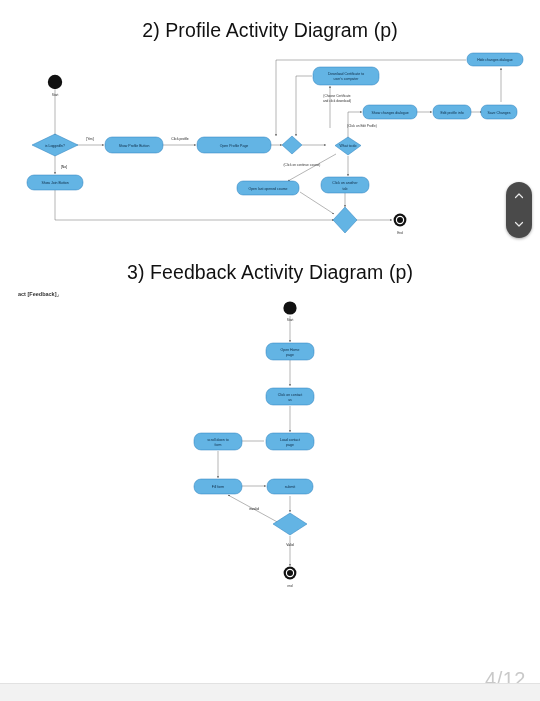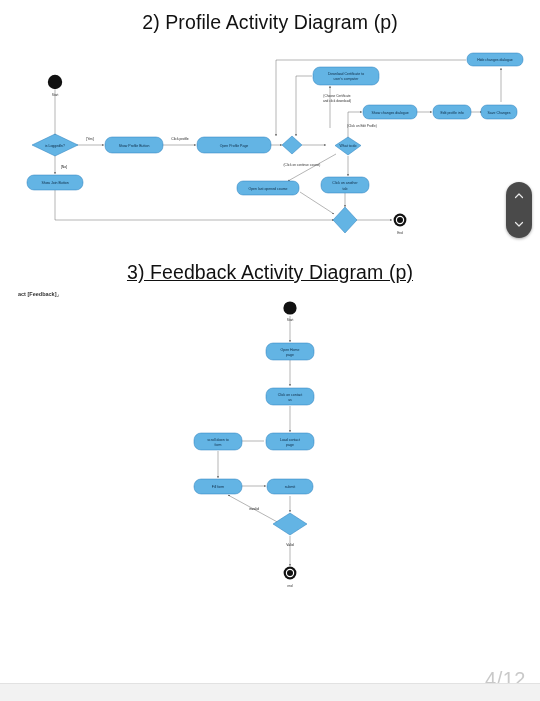--- a/index.html
+++ b/index.html
@@ -21,22 +21,22 @@
     position:absolute;right:14px;top:668px;
     font-size:20px;color:#c9c9c9;letter-spacing:.5px;
     font-family:"Liberation Sans", sans-serif;
   }
   .heading{
     position:absolute;width:540px;text-align:center;
     font-size:19.5px;color:#111;font-weight:400;
     font-family:"Liberation Sans", sans-serif;
     letter-spacing:.1px;
   }
-  #h1{top:11px;}
-  #h2{top:261px;text-decoration:underline;}
+  #h1{top:19px;}
+  #h2{top:261px;}
 
   .frame-label{
     position:absolute;left:18px;top:291px;
     font-size:5.5px;font-weight:bold;color:#333;
     font-family:"Liberation Sans", sans-serif;
   }
   .frame-label .slash{font-weight:normal;}
 
   svg.diag{position:absolute;left:0;}
   #d2{top:44px;}

